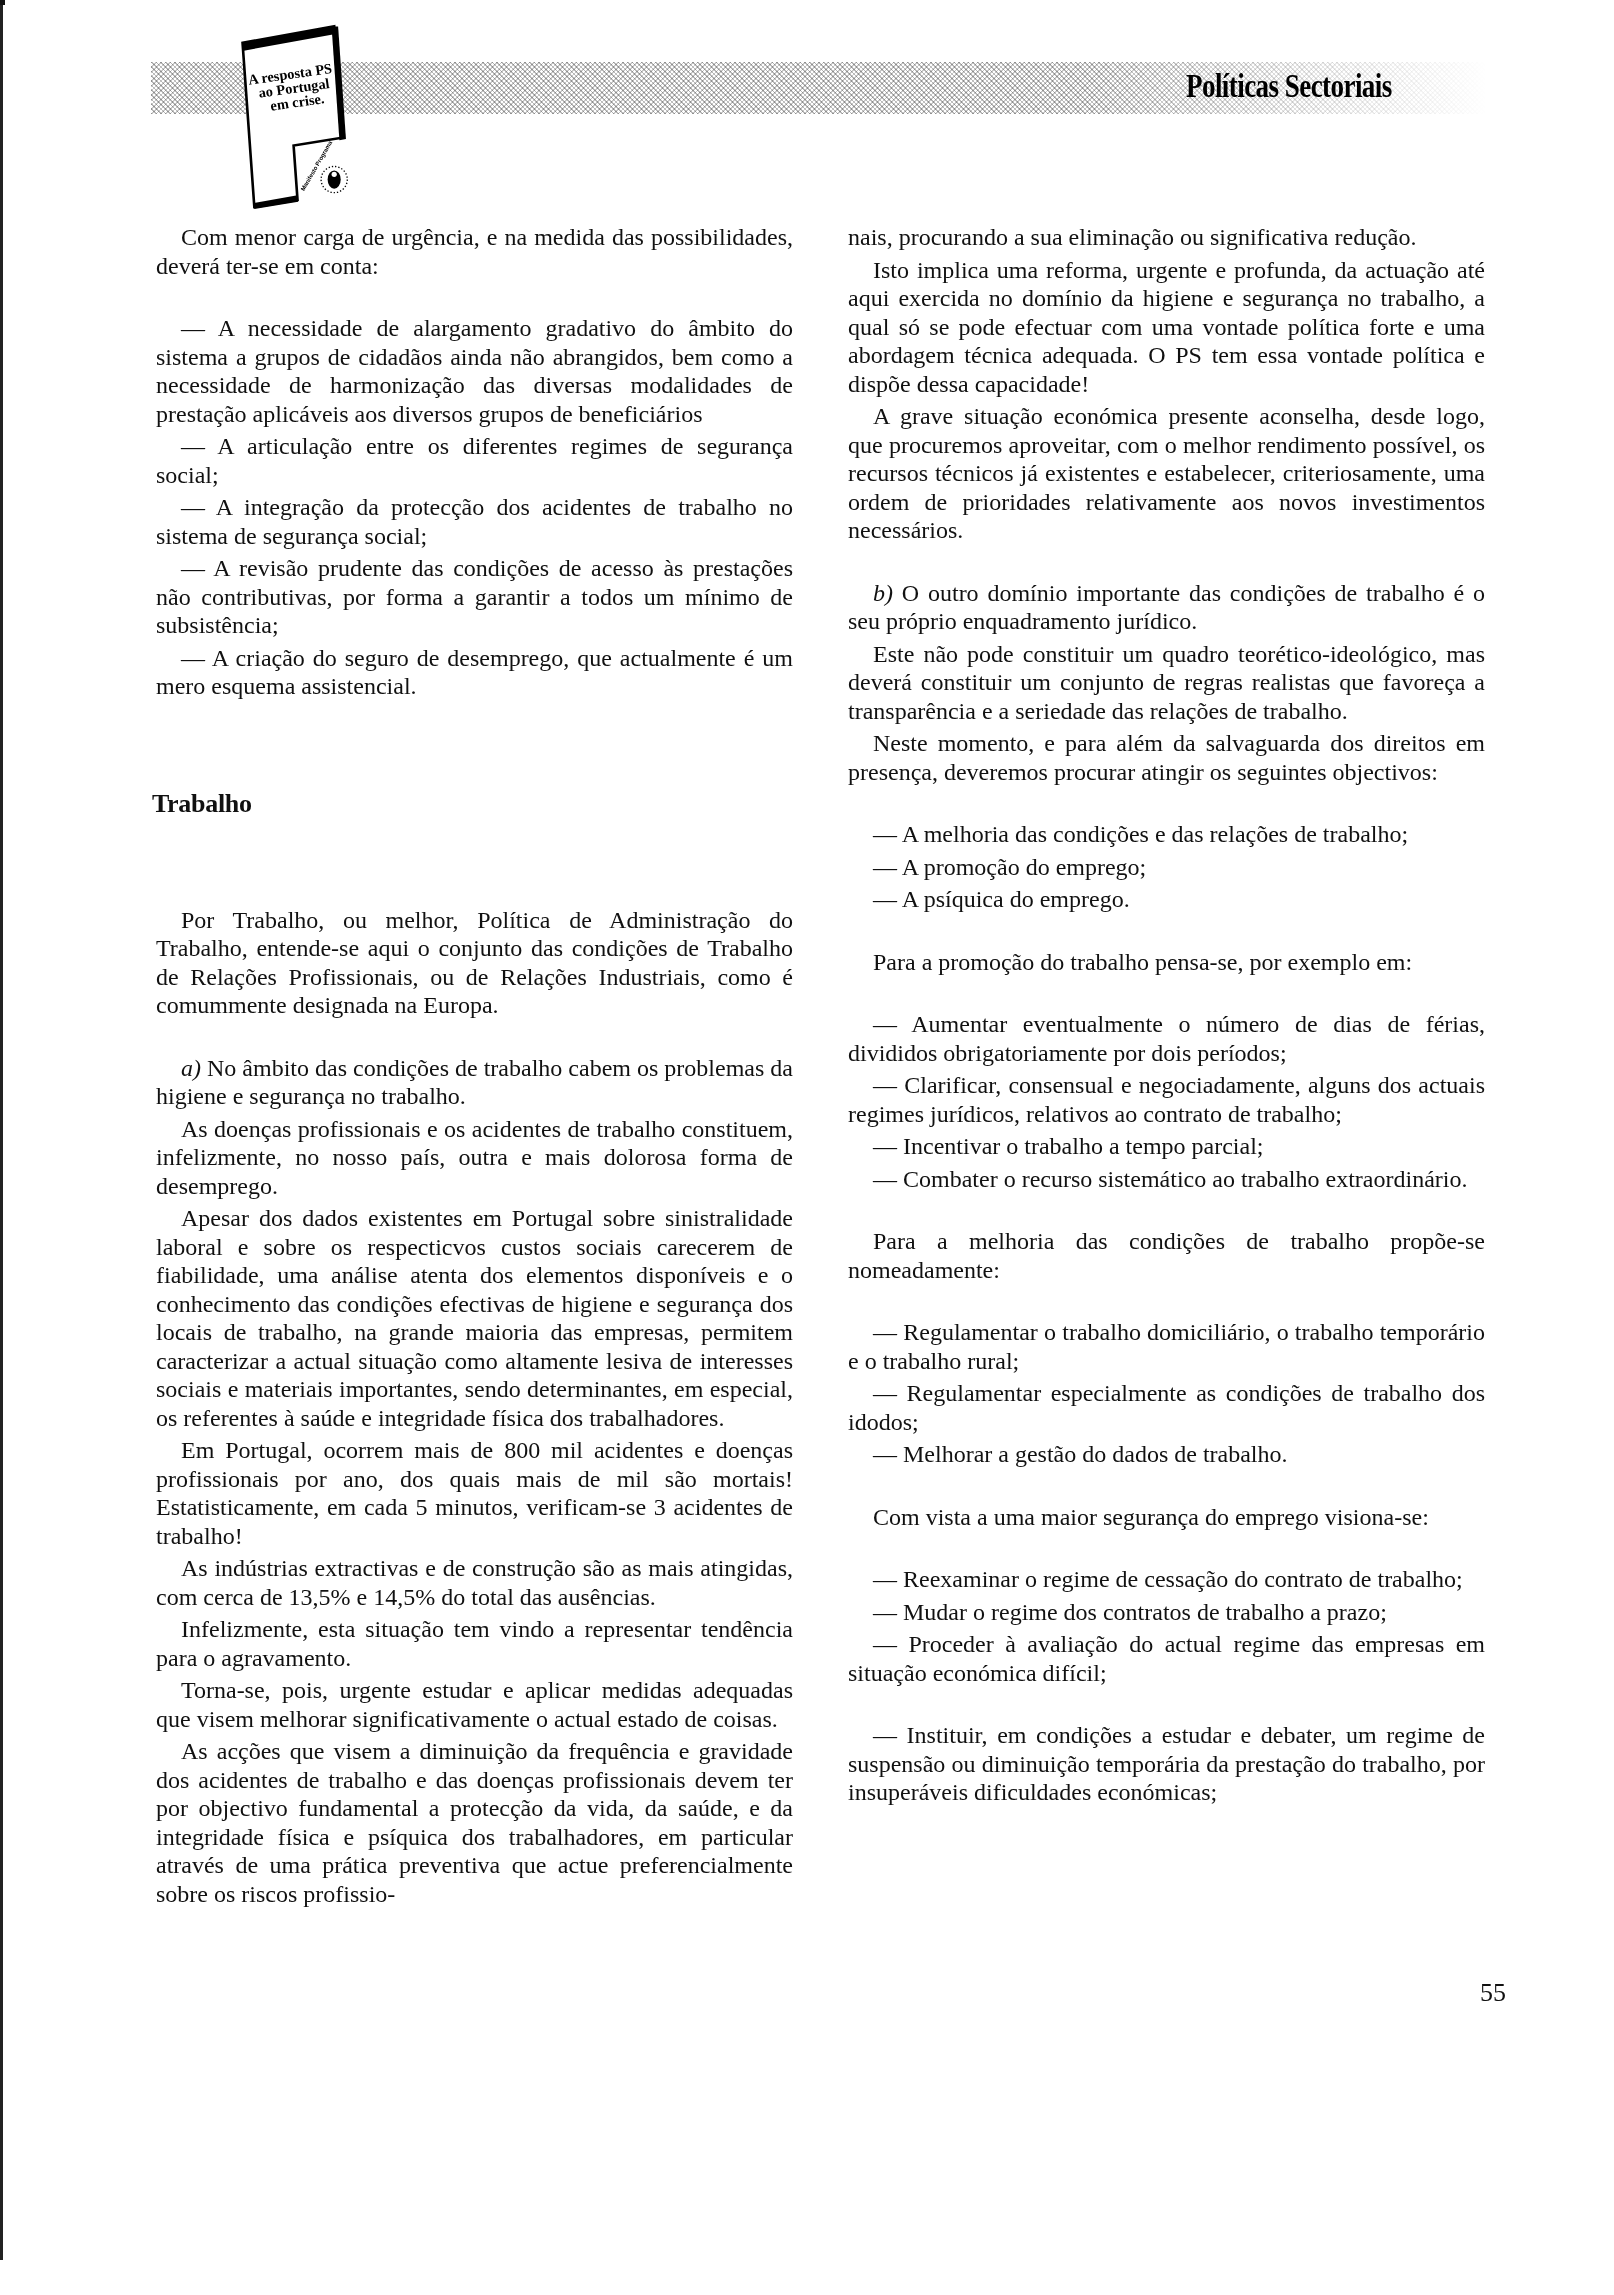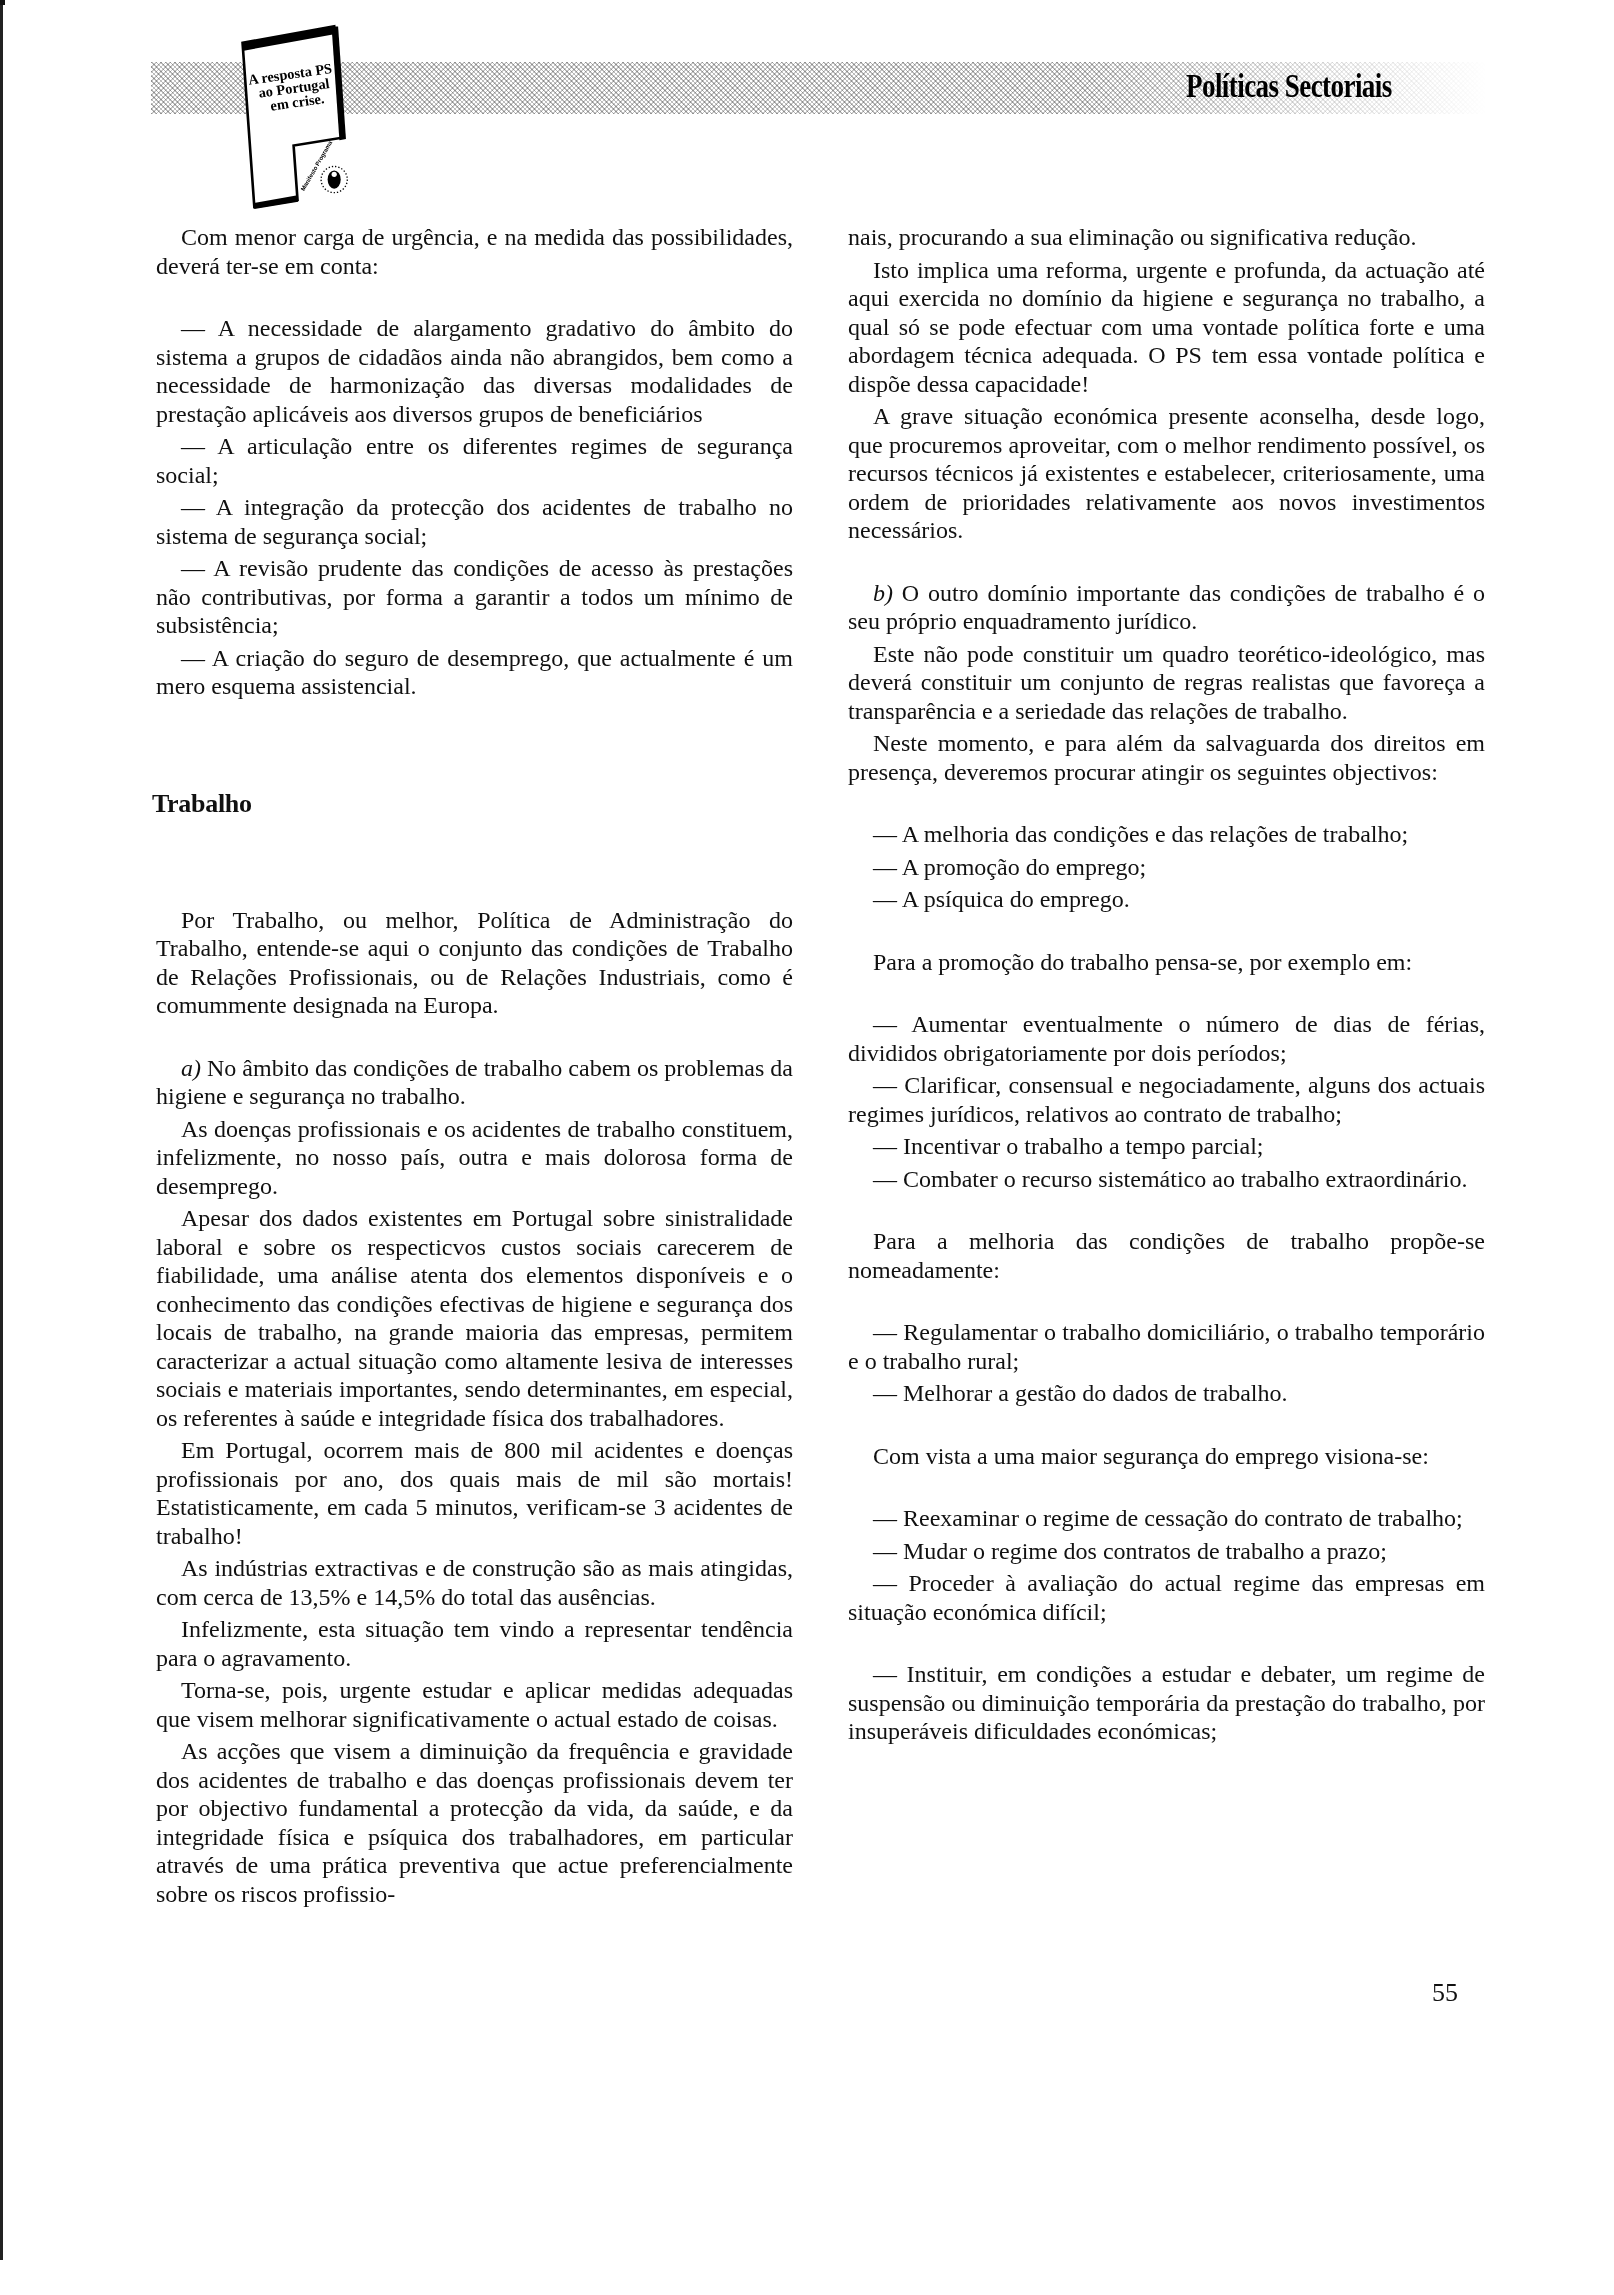--- a/index.html
+++ b/index.html
@@ -47,21 +47,21 @@
   .col p.item { text-indent: 25px; }
   .gap-m { height: 26px; }
   .gap-h { height: 79px; }
   .col h2 {
     margin: 0; font-size: 26px; font-weight: bold; line-height: 39px;
     font-family: "Liberation Serif", serif; letter-spacing: -0.3px;
   }
   .em { font-style: italic; }
 
   .page-number {
-    position: absolute; left: 1432px; top: 1978px; font-size: 26px;
+    position: absolute; left: 1480px; top: 1978px; font-size: 26px;
   }
 </style>
 </head>
 <body>
 
 <div class="scan-edge"></div>
 <div class="scan-corner"></div>
 
 <div class="header-band"></div>
 <div class="section-title">Políticas Sectoriais</div>
@@ -123,20 +123,21 @@
   <p>Para a promoção do trabalho pensa-se, por exemplo em:</p>
   <div class="gap-m"></div>
   <p class="item">— Aumentar eventualmente o número de dias de férias, divididos obrigatoriamente por dois períodos;</p>
   <p class="item">— Clarificar, consensual e negociadamente, alguns dos actuais regimes jurídicos, relativos ao contrato de trabalho;</p>
   <p class="item">— Incentivar o trabalho a tempo parcial;</p>
   <p class="item">— Combater o recurso sistemático ao trabalho extraordinário.</p>
   <div class="gap-m"></div>
   <p>Para a melhoria das condições de trabalho propõe-se nomeadamente:</p>
   <div class="gap-m"></div>
   <p class="item">— Regulamentar o trabalho domiciliário, o trabalho temporário e o trabalho rural;</p>
+  <p class="item">— Regulamentar especialmente as condições de trabalho dos idodos;</p>
   <p class="item">— Melhorar a gestão do dados de trabalho.</p>
   <div class="gap-m"></div>
   <p>Com vista a uma maior segurança do emprego visiona-se:</p>
   <div class="gap-m"></div>
   <p class="item">— Reexaminar o regime de cessação do contrato de trabalho;</p>
   <p class="item">— Mudar o regime dos contratos de trabalho a prazo;</p>
   <p class="item">— Proceder à avaliação do actual regime das empresas em situação económica difícil;</p>
   <div class="gap-m"></div>
   <p class="item">— Instituir, em condições a estudar e debater, um regime de suspensão ou diminuição temporária da prestação do trabalho, por insuperáveis dificuldades económicas;</p>
 </div>

